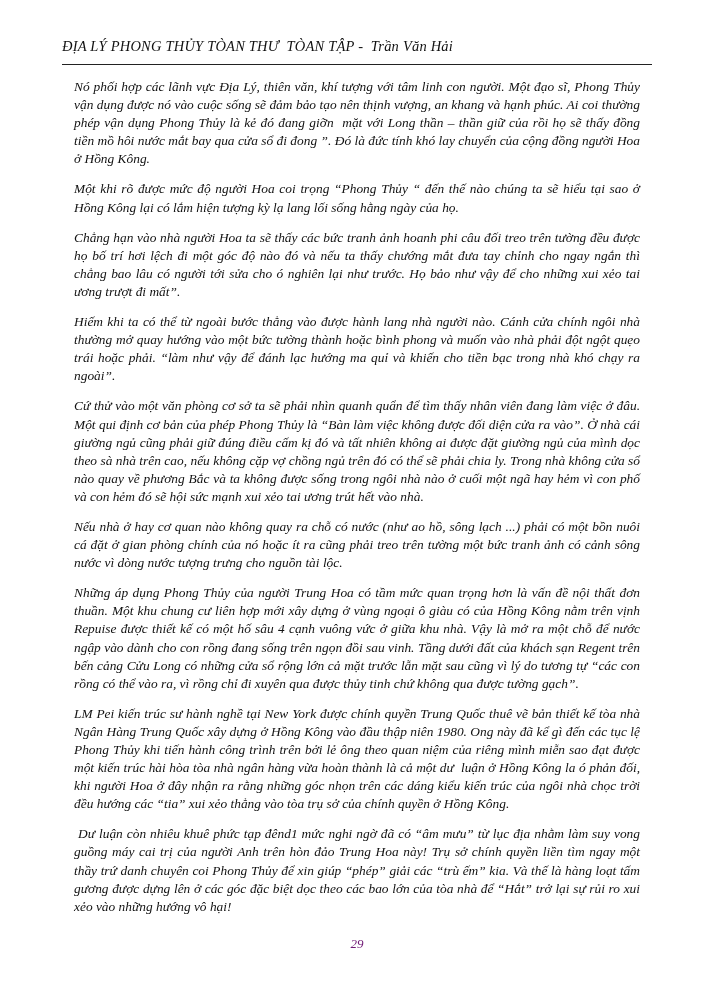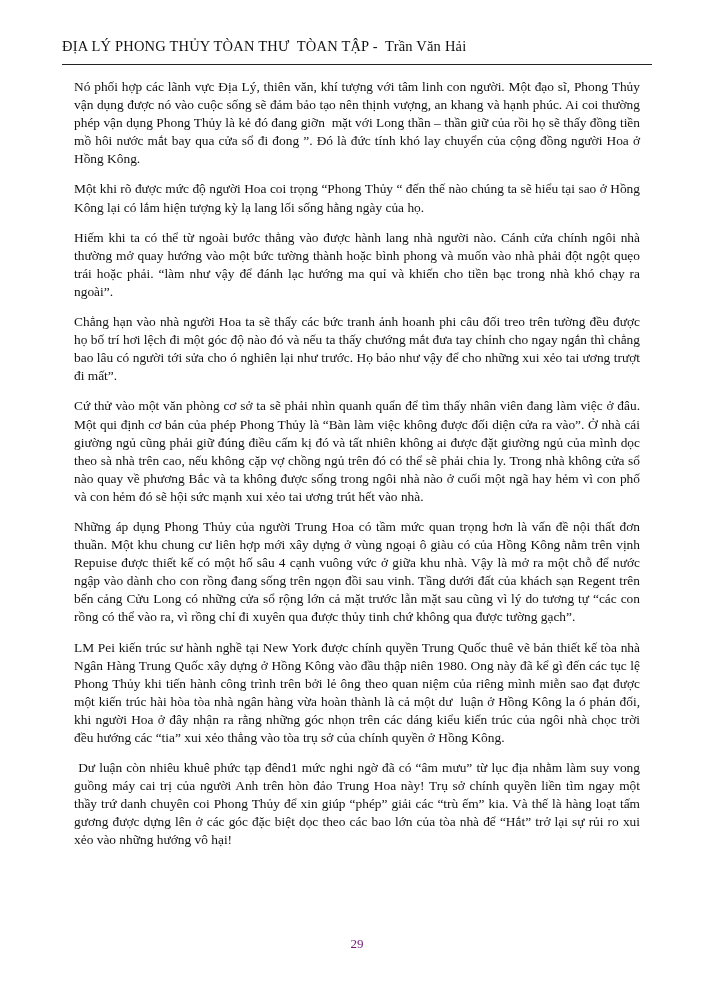--- a/index.html
+++ b/index.html
@@ -9,20 +9,21 @@
   }
   .page {
     position: relative;
     width: 702px;
     height: 994px;
     background: #ffffff;
     color: #000000;
     font-family: "Liberation Serif", "DejaVu Serif", serif;
     overflow: hidden;
     box-sizing: border-box;
+    font-style: italic;
   }
   .doc-header {
     padding: 38px 50px 0 62px;
   }
   .doc-title {
     font-size: 14.5px;
     letter-spacing: 0.2px;
     white-space: pre-wrap;
     color: #111;
   }
@@ -59,23 +60,24 @@
 <div class="page">
 
   <header class="doc-header">
     <div class="doc-title">ĐỊA LÝ PHONG THỦY TÒAN THƯ  TÒAN TẬP -  Trần Văn Hải</div>
     <hr class="title-rule">
   </header>
 
   <main class="doc-body">
     <p>Nó phối hợp các lãnh vực Địa Lý, thiên văn, khí tượng với tâm linh con người. Một đạo sĩ, Phong Thủy vận dụng được nó vào cuộc sống sẽ đảm bảo tạo nên thịnh vượng, an khang và hạnh phúc. Ai coi thường phép vận dụng Phong Thủy là kẻ đó đang giỡn  mặt với Long thần – thần giữ của rồi họ sẽ thấy đồng tiền mồ hôi nước mắt bay qua cửa sổ đi đong ”. Đó là đức tính khó lay chuyển của cộng đồng người Hoa ở Hồng Kông.</p>
     <p>Một khi rõ được mức độ người Hoa coi trọng “Phong Thủy “ đến thế nào chúng ta sẽ hiểu tại sao ở Hồng Kông lại có lắm hiện tượng kỳ lạ lang lối sống hằng ngày của họ.</p>
+    <p>Chẳng hạn vào nhà người Hoa ta sẽ thấy các bức tranh ảnh hoanh phi câu đối treo trên tường đều được họ bố trí hơi lệch đi một góc độ nào đó và nếu ta thấy chướng mắt đưa tay chỉnh cho ngay ngắn thì chẳng bao lâu có người tới sửa cho ó nghiên lại như trước. Họ bảo như vậy để cho những xui xẻo tai ương trượt đi mất”.</p>
     <p>Hiếm khi ta có thể từ ngoài bước thẳng vào được hành lang nhà người nào. Cánh cửa chính ngôi nhà thường mở quay hướng vào một bức tường thành hoặc bình phong và muốn vào nhà phải đột ngột quẹo trái hoặc phải. “làm như vậy để đánh lạc hướng ma quỉ và khiến cho tiền bạc trong nhà khó chạy ra ngoài”.</p>
-    <p>Chẳng hạn vào nhà người Hoa ta sẽ thấy các bức tranh ảnh hoanh phi câu đối treo trên tường đều được họ bố trí hơi lệch đi một góc độ nào đó và nếu ta thấy chướng mắt đưa tay chỉnh cho ngay ngắn thì chẳng bao lâu có người tới sửa cho ó nghiên lại như trước. Họ bảo như vậy để cho những xui xẻo tai ương trượt đi mất”.</p>
     <p>Cứ thử vào một văn phòng cơ sở ta sẽ phải nhìn quanh quẩn để tìm thấy nhân viên đang làm việc ở đâu. Một qui định cơ bản của phép Phong Thủy là “Bàn làm việc không được đối diện cửa ra vào”. Ở nhà cái giường ngủ cũng phải giữ đúng điều cấm kị đó và tất nhiên không ai được đặt giường ngủ của mình dọc theo sà nhà trên cao, nếu không cặp vợ chồng ngủ trên đó có thể sẽ phải chia ly. Trong nhà không cửa sổ nào quay về phương Bắc và ta không được sống trong ngôi nhà nào ở cuối một ngã hay hẻm vì con phố và con hẻm đó sẽ hội sức mạnh xui xẻo tai ương trút hết vào nhà.</p>
+    <p>Nếu nhà ở hay cơ quan nào không quay ra chỗ có nước (như ao hồ, sông lạch ...) phải có một bồn nuôi cá đặt ở gian phòng chính của nó hoặc ít ra cũng phải treo trên tường một bức tranh ảnh có cảnh sông nước vì dòng nước tượng trưng cho nguồn tài lộc.</p>
     <p>Những áp dụng Phong Thủy của người Trung Hoa có tầm mức quan trọng hơn là vấn đề nội thất đơn thuần. Một khu chung cư liên hợp mới xây dựng ở vùng ngoại ô giàu có của Hồng Kông nằm trên vịnh Repuise được thiết kế có một hố sâu 4 cạnh vuông vức ở giữa khu nhà. Vậy là mở ra một chỗ để nước ngập vào dành cho con rồng đang sống trên ngọn đồi sau vinh. Tầng dưới đất của khách sạn Regent trên bến cảng Cửu Long có những cửa sổ rộng lớn cả mặt trước lẫn mặt sau cũng vì lý do tương tự “các con rồng có thể vào ra, vì rồng chỉ đi xuyên qua được thủy tinh chứ không qua được tường gạch”.</p>
     <p>LM Pei kiến trúc sư hành nghề tại New York được chính quyền Trung Quốc thuê vẽ bản thiết kế tòa nhà Ngân Hàng Trung Quốc xây dựng ở Hồng Kông vào đầu thập niên 1980. Ong này đã kể gì đến các tục lệ Phong Thủy khi tiến hành công trình trên bởi lẻ ông theo quan niệm của riêng mình miễn sao đạt được một kiến trúc hài hòa tòa nhà ngân hàng vừa hoàn thành là cả một dư  luận ở Hồng Kông la ó phản đối, khi người Hoa ở đây nhận ra rằng những góc nhọn trên các dáng kiểu kiến trúc của ngôi nhà chọc trời đều hướng các “tia” xui xẻo thẳng vào tòa trụ sở của chính quyền ở Hồng Kông.</p>
     <p> Dư luận còn nhiêu khuê phức tạp đênd1 mức nghi ngờ đã có “âm mưu” từ lục địa nhằm làm suy vong guồng máy cai trị của người Anh trên hòn đảo Trung Hoa này! Trụ sở chính quyền liền tìm ngay một thầy trứ danh chuyên coi Phong Thủy để xin giúp “phép” giải các “trù ếm” kia. Và thế là hàng loạt tấm gương được dựng lên ở các góc đặc biệt dọc theo các bao lớn của tòa nhà để “Hắt” trở lại sự rủi ro xui xẻo vào những hướng vô hại!</p>
   </main>
 
   <div class="page-number">29</div>
 
 </div>
 
 </body></html>

